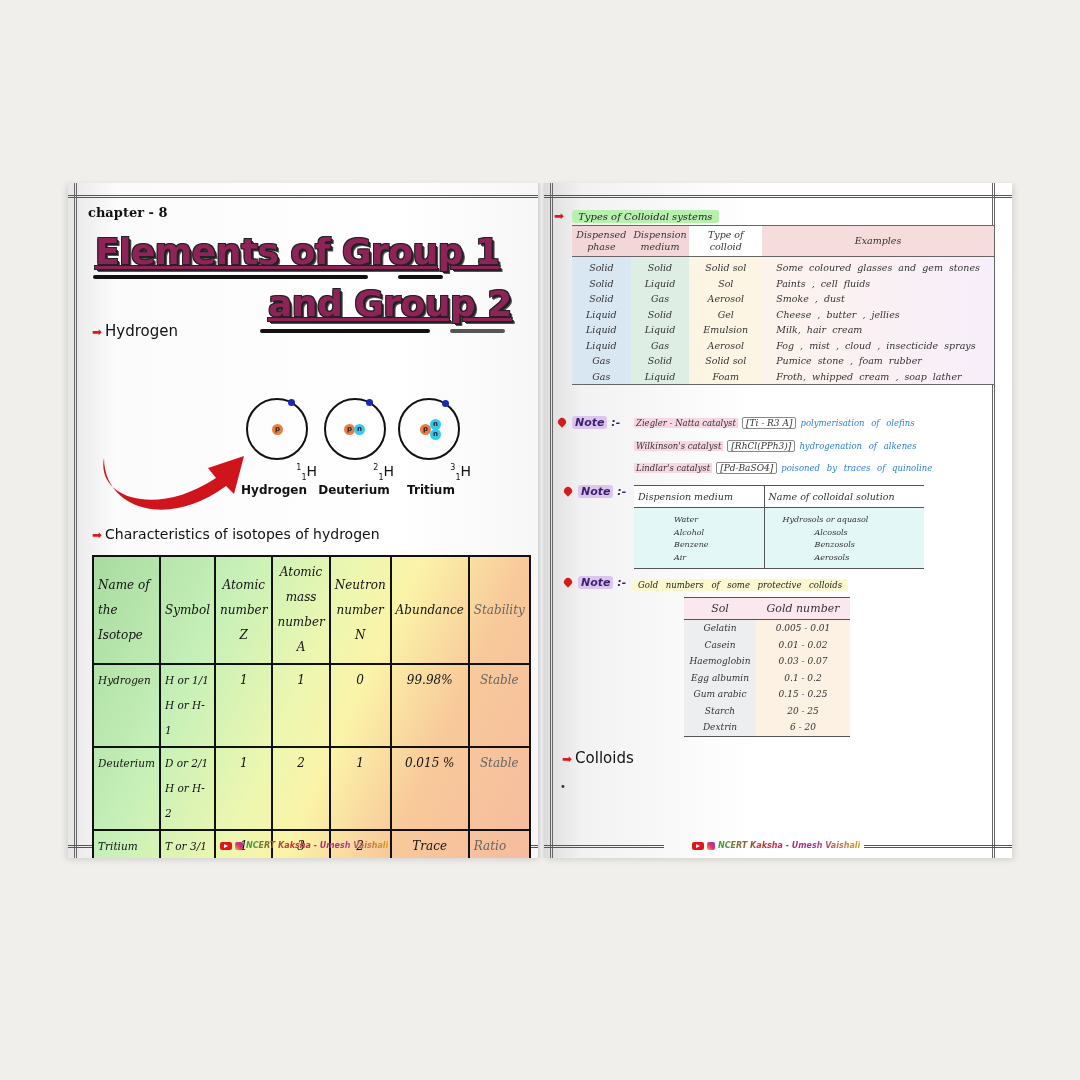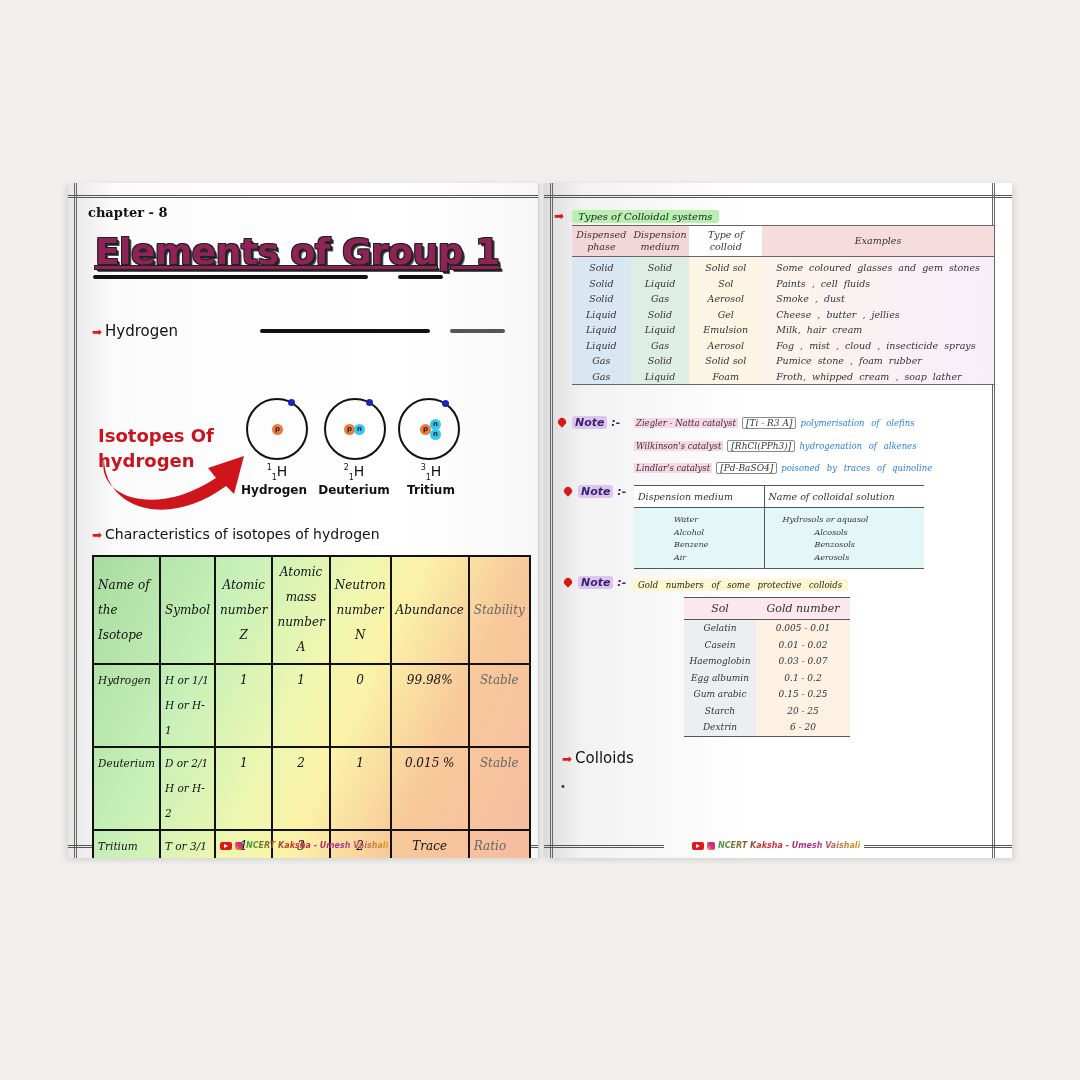--- a/index.html
+++ b/index.html
@@ -29,21 +29,21 @@
   .para { position: absolute; left: 40px; top: 168px; width: 390px; font-family: "DejaVu Serif", serif; font-style: italic; font-size: 13px; line-height: 21px; color: #1f3f8f; word-spacing: 8px; }
 
   .iso-label { position: absolute; left: 30px; top: 240px; font-family: "DejaVu Sans", sans-serif; font-weight: bold; font-size: 18px; color: #c8141c; line-height: 25px; }
   .big-arrow { position: absolute; left: 28px; top: 255px; }
 
   .atom { position: absolute; width: 62px; height: 62px; border: 2px solid #111; border-radius: 50%; }
   .electron { position: absolute; width: 7px; height: 7px; background: #1a27b8; border-radius: 50%; }
   .nuc { position: absolute; width: 11px; height: 11px; border-radius: 50%; font-size: 7px; line-height: 11px; text-align: center; font-weight: bold; color: #222; }
   .nuc.p { background: #f07a3b; }
   .nuc.n { background: #36c9f0; }
-  .iso-sym { position: absolute; font-size: 14px; color: #111; text-align: center; width: 80px; }
+  .iso-sym { position: absolute; font-size: 14px; color: #111; text-align: right; width: 80px; }
   .iso-sym sup, .iso-sym sub { font-size: 8px; }
   .iso-name { position: absolute; font-size: 12px; font-weight: bold; color: #111; text-align: center; width: 80px; }
 
   table.iso { position: absolute; left: 24px; top: 372px; width: 423px; border-collapse: collapse; font-family: "DejaVu Serif", serif; font-style: italic; font-size: 12px; color: #111;
      background: linear-gradient(115deg,#a8dba0 0%,#c6f0b8 25%,#eef7b0 45%,#fbf3a8 55%,#f8c99a 72%,#f5b9a0 100%); }
   table.iso td { border: 2px solid #111; padding: 3px 4px; vertical-align: top; line-height: 25px; text-align: center; }
   table.iso td.l { text-align: left; }
   table.iso tr.hdr td { height: 89px; vertical-align: middle; }
   table.iso tr.row td { height: 64px; }
   .muted { color: #666; }
@@ -97,31 +97,28 @@
   <div class="page left">
     <div class="rule-h dbl" style="left:0;top:12px;width:472px;"></div>
     <div class="rule-v" style="left:6px;top:0;height:675px;"></div>
     <div class="rule-h dbl" style="left:0;top:662px;width:130px;"></div>
     <div class="rule-h dbl" style="left:315px;top:662px;width:157px;"></div>
 
     <div class="chapter">chapter - 8</div>
     <div class="title l1">Elements of Group 1</div>
     <div class="underline" style="left:25px;top:92px;width:275px;"></div>
     <div class="underline" style="left:330px;top:92px;width:45px;"></div>
+    <div class="title l2">and Group 2</div>
     <div class="underline" style="left:192px;top:146px;width:170px;"></div>
     <div class="underline" style="left:382px;top:146px;width:55px;background:#555;"></div>
 
     <div class="section-h" style="left:24px;top:139px;">
       <span class="arrow-bullet">➡</span><span>Hydrogen</span>
     </div>
 
-    <div class="iso-label">
-      <div>Isotopes Of</div>
-      <div>hydrogen</div>
-    </div>
     <svg class="big-arrow" width="150" height="80" viewBox="0 0 150 80">
       <path d="M8 20 C 0 60, 60 80, 120 40 L 112 30 L 148 18 L 138 56 L 130 48 C 70 92, 8 70, 8 20 Z" fill="#d0141c"></path>
     </svg>
 
     <div class="atom" style="left:178px;top:215px;">
       <div class="electron" style="left:40px;top:-1px;"></div>
       <div class="nuc p" style="left:24px;top:24px;">p</div>
     </div>
     <div class="atom" style="left:256px;top:215px;">
       <div class="electron" style="left:40px;top:-1px;"></div>

